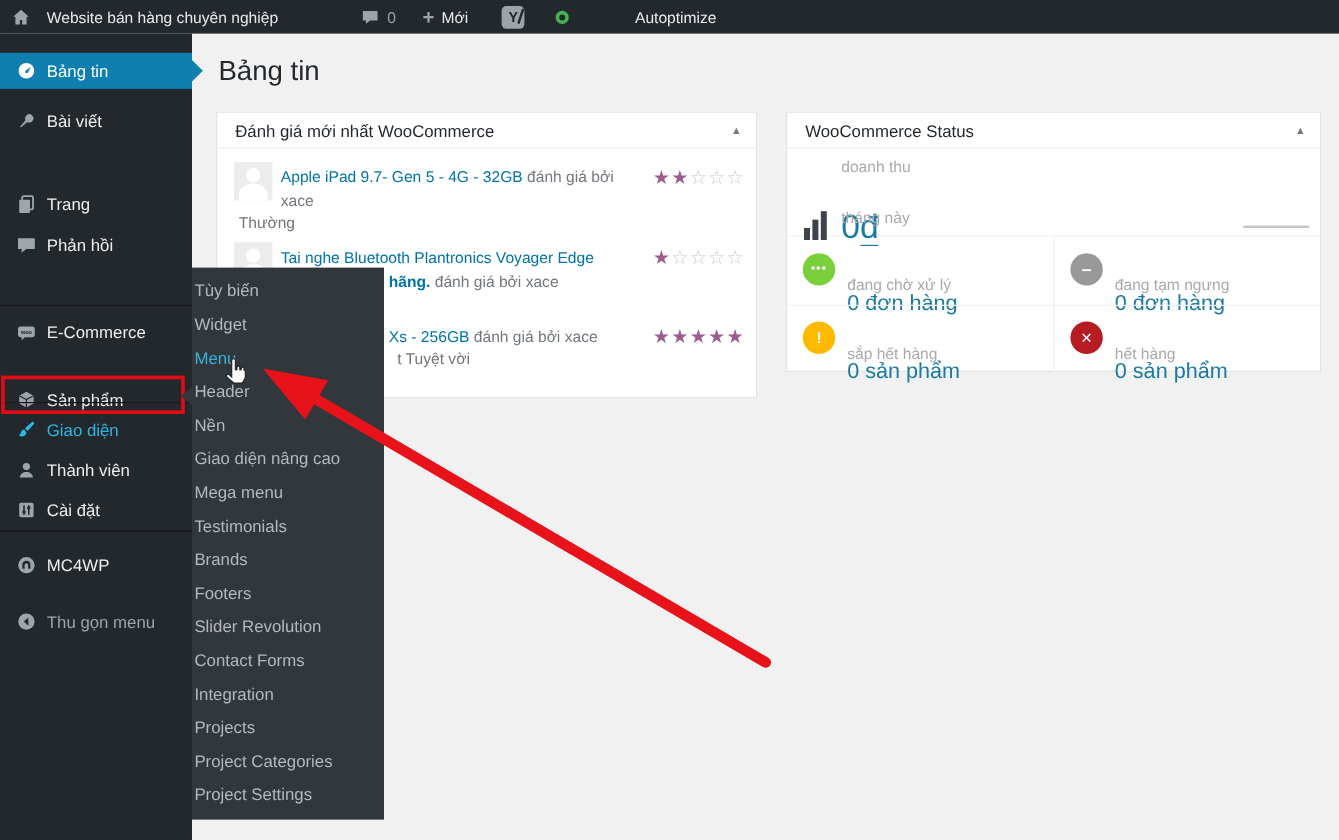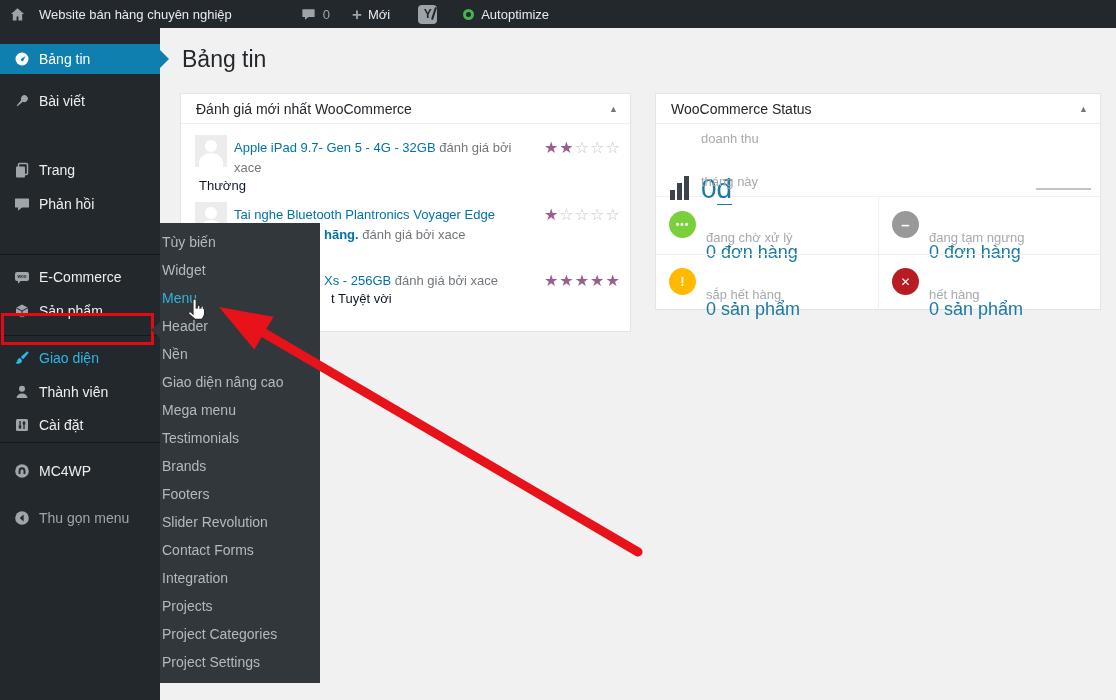--- a/index.html
+++ b/index.html
@@ -46,21 +46,21 @@
   .w-toggle { font-size:9px; color:#72777c; cursor:pointer; }
 
   
   #reviews { left:180px; top:93px; width:451px; height:239px; }
   .avatar { position:absolute; width:32px; height:32px; background:#ececec; overflow:hidden; }
   .avatar i { position:absolute; left:10px; top:5px; width:12px; height:12px; border-radius:50%; background:#fff; }
   .avatar b { position:absolute; left:4px; top:18px; width:24px; height:20px; border-radius:50% 50% 0 0; background:#fff; }
   .rev-text { position:absolute; font-size:13px; line-height:20px; color:#72777c; }
   .rev-text a { color:#0073aa; text-decoration:none; cursor:pointer; }
   .rev-text a.b { font-weight:700; }
-  .excerpt { position:absolute; font-size:13px; color:#0f172a; }
+  .excerpt { position:absolute; font-size:13px; color:#737373; }
   .stars { position:absolute; font-size:16px; letter-spacing:1px; white-space:nowrap; }
   .stars .f { color:#9c5c8f; }
   .stars .e { color:#c8c8c8; }
 
   
   #status { left:655px; top:93px; width:446px; height:217px; }
   .rev-sec { position:absolute; left:0; top:30px; width:444px; height:73px; border-bottom:1px solid #f0f0f0; }
   .bars { position:absolute; left:14px; top:48px; width:26px; height:28px; display:flex; align-items:flex-end; gap:2px; }
   .bars span { width:5px; background:#3c434a; display:block; }
   .gray-sm { position:absolute; font-size:13px; color:#a7aaad; }
@@ -99,21 +99,21 @@
     </span>
     <span class="muted">0</span>
   </div>
   <div class="abitem" style="margin-left:8px;">
     <span class="muted" style="font-size:17px; font-weight:bold; margin-right:6px; line-height:1;">+</span>
     <span>Mới</span>
   </div>
   <div class="abitem" style="margin-left:14px;">
     <span class="yoast-badge">Y</span>
   </div>
-  <div class="abitem" style="margin-left:12px;">
+  <div class="abitem" style="margin-left:12px;gap:48px;">
     <span class="ao-ring"></span>
     <span>Autoptimize</span>
   </div>
 </div>
 
 <div id="sidebar">
 
   <div class="si active" style="top:16px; height:30px;">
     <span class="ic">
       <svg viewBox="0 0 16 16">
@@ -163,21 +163,21 @@
     <span class="ic">
       <svg viewBox="0 0 16 16">
           <rect x="1" y="3" width="14" height="9" rx="2" fill="currentColor"></rect>
           <path d="M4 11.5v3.2l3.2-3.2z" fill="currentColor"></path>
           <text x="8" y="9.4" text-anchor="middle" font-size="4.6" font-weight="bold" fill="#23282d">woo</text>
         </svg>
     </span>
     <span>E-Commerce</span>
   </div>
 
-  <div class="si" style="top:266px;">
+  <div class="si" style="top:279px;align-items:flex-end;">
     <span class="ic">
       <svg viewBox="0 0 16 16">
           <path d="M8 1.5 14 4.8v6.4L8 14.5 2 11.2V4.8z" fill="currentColor"></path>
           <path d="M2 4.8 8 8l6-3.2M8 8v6.5" stroke="#23282d" stroke-width="1" fill="none"></path>
         </svg>
     </span>
     <span>Sản phẩm</span>
   </div>
 
   <div class="sep" style="top:307px;"></div>

